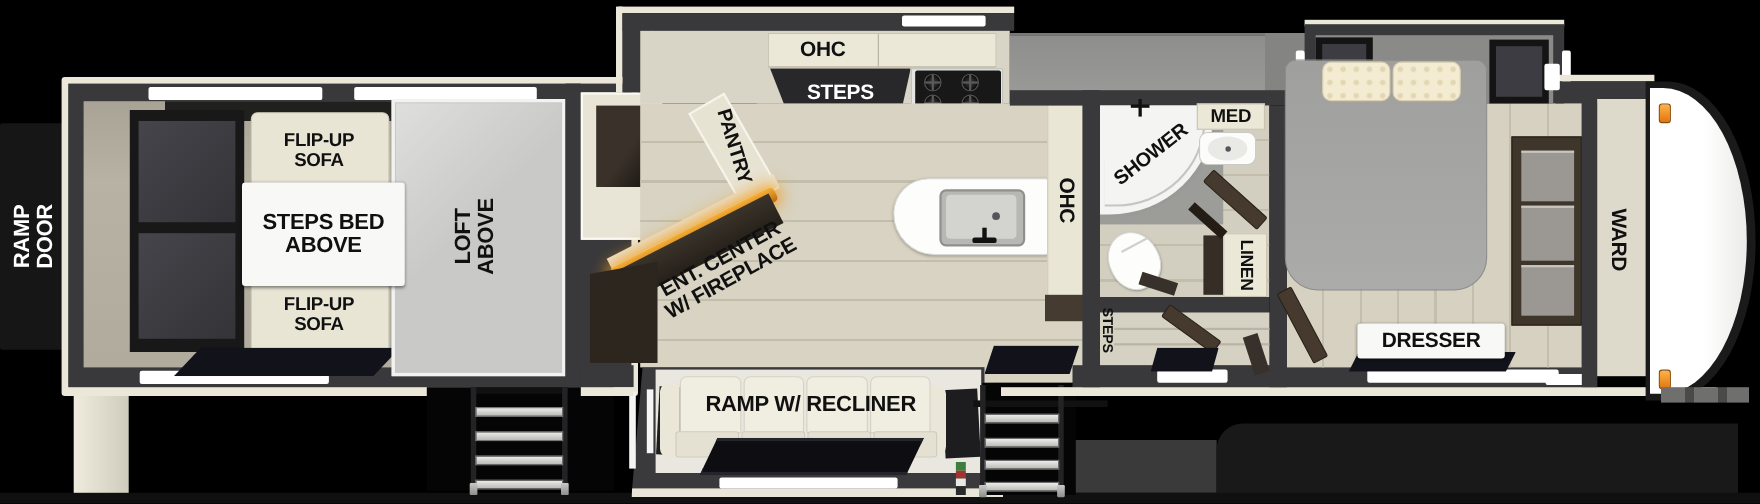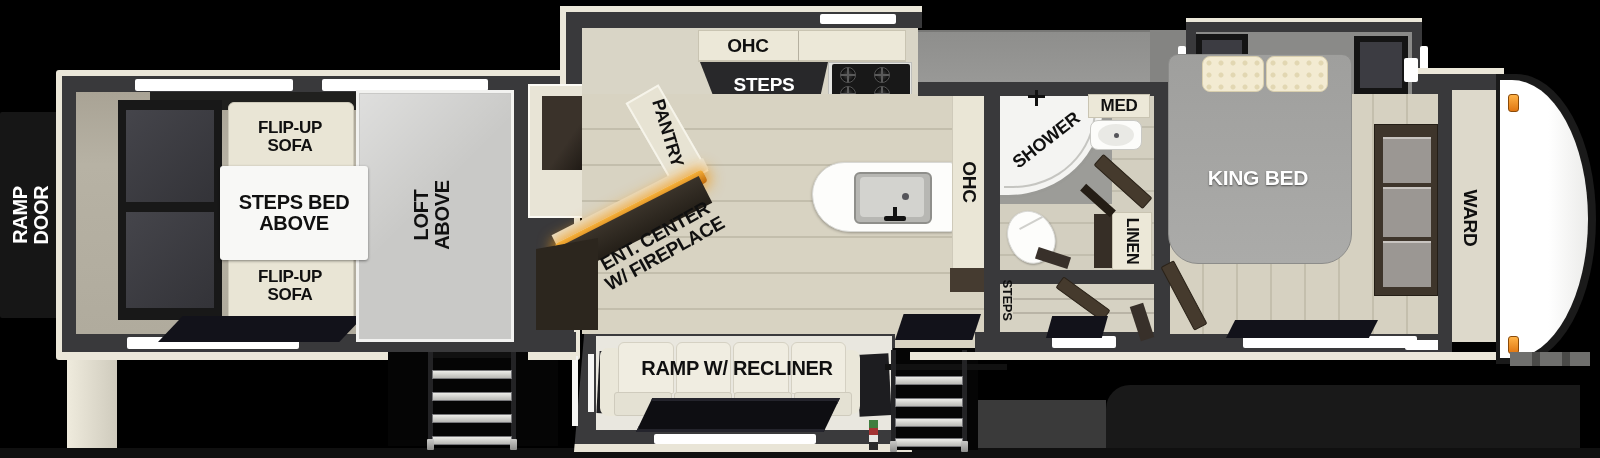--- a/index.html
+++ b/index.html
@@ -246,31 +246,31 @@
   <div class="a" style="left:1196px;top:34px;width:52px;height:58px;background:#141414;"></div>
   <div class="a" style="left:1202px;top:40px;width:40px;height:46px;background:#3c3c42;"></div>
   <div class="a" style="left:1354px;top:36px;width:54px;height:58px;background:#141414;"></div>
   <div class="a" style="left:1360px;top:42px;width:42px;height:46px;background:#3c3c42;"></div>
   <div class="a win" style="left:1178px;top:46px;width:8px;height:44px;"></div>
   <div class="a win" style="left:1420px;top:46px;width:8px;height:44px;"></div>
 
   <div class="a" style="left:1168px;top:54px;width:184px;height:210px;background:linear-gradient(180deg,#9f9f9d,#ababa9);border:1px solid #8c8c8a;box-sizing:border-box;border-radius:10px 10px 30px 30px;"></div>
   <div class="a" style="left:1202px;top:56px;width:62px;height:36px;background:#f3ebd2;border:1px solid #d9cfae;box-sizing:border-box;border-radius:8px;background-image:radial-gradient(circle at 6px 6px,#e2d7b2 2px,rgba(0,0,0,0) 3px);background-size:12px 12px;"></div>
   <div class="a" style="left:1266px;top:56px;width:62px;height:36px;background:#f3ebd2;border:1px solid #d9cfae;box-sizing:border-box;border-radius:8px;background-image:radial-gradient(circle at 6px 6px,#e2d7b2 2px,rgba(0,0,0,0) 3px);background-size:12px 12px;"></div>
-  <div class="a lbl wh" style="left:1198px;top:152px;width:120px;height:52px;font-size:21px;text-shadow:0 1px 2px rgba(0,0,0,.55);">KING BED</div>
 
   <div class="a" style="left:1374px;top:124px;width:64px;height:172px;background:#3e352b;border:1px solid #241e16;box-sizing:border-box;">
     <div class="shelf" style="top:12px;height:44px;"></div>
     <div class="shelf" style="top:62px;height:48px;"></div>
     <div class="shelf" style="top:116px;height:44px;"></div>
   </div>
 
   <div class="a door" style="left:1148px;top:288px;width:70px;height:13px;transform:rotate(62deg);"></div>
 
   <div class="a mat" style="left:1226px;top:320px;width:152px;height:18px;clip-path:polygon(6% 0,100% 0,94% 100%,0 100%);"></div>
+  <div class="a whitebox lbl" style="left:1234px;top:294px;width:134px;height:32px;font-size:19px;">DRESSER</div>
 
   <div class="a wall" style="left:1438px;top:76px;width:14px;height:276px;"></div>
   <div class="a trim" style="left:1414px;top:68px;width:90px;height:6px;"></div>
   <div class="a wall" style="left:1414px;top:74px;width:90px;height:20px;"></div>
   <div class="a win" style="left:1404px;top:58px;width:14px;height:24px;"></div>
 
   <div class="a" style="left:1452px;top:90px;width:52px;height:252px;background:#ddd9cb;"></div>
   <div class="a lbl" style="left:1440px;top:208px;width:60px;height:20px;font-size:19px;transform:rotate(90deg);">WARD</div>
 
   <div class="a" style="left:1496px;top:74px;width:100px;height:290px;background:#1a1a1a;border-radius:0 80px 80px 0 / 0 145px 145px 0;"></div>

